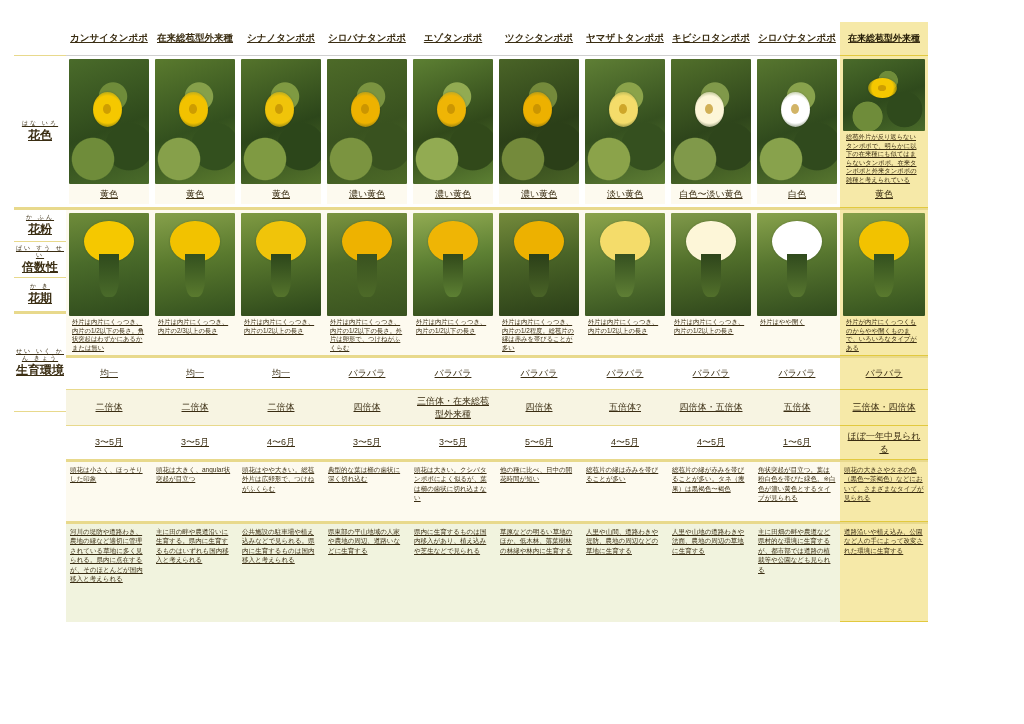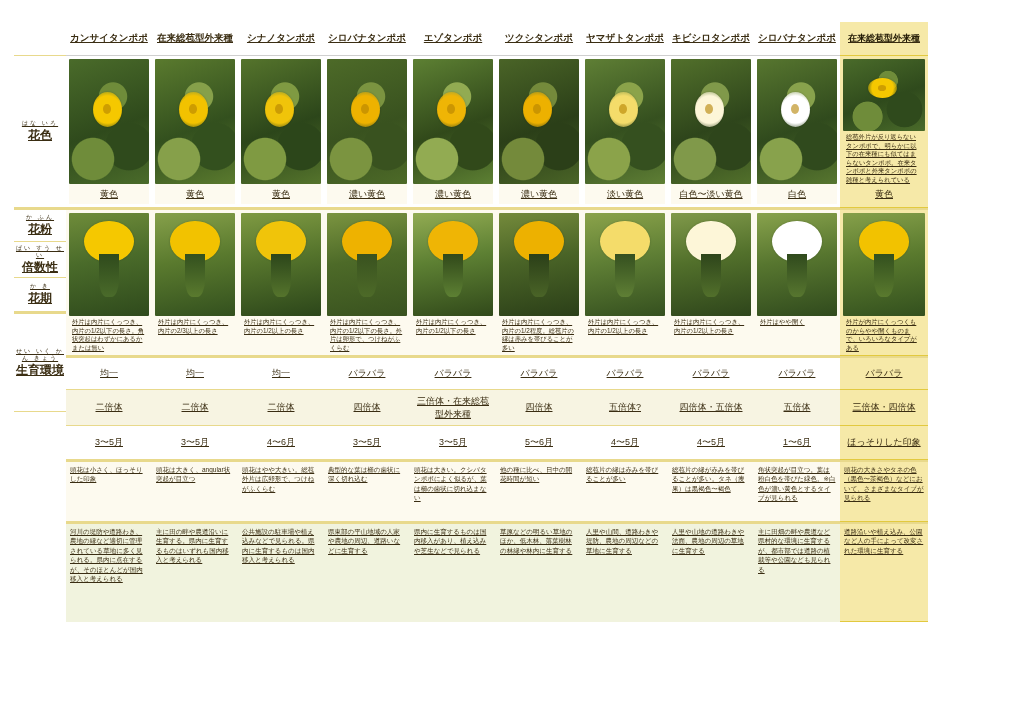--- a/index.html
+++ b/index.html
@@ -575,19 +575,19 @@
     <div class="leafbg" style="background:linear-gradient(170deg, #86a04a 0%, #5a7a2e 45%, #33501e 100%);"></div>
     <div class="flower" style="width:62%;height:40%;left:19%;top:8%;background:radial-gradient(ellipse at 50% 70%, #f2c200 0 55%, #f2c200 75%, rgba(0,0,0,.1) 100%);"></div>
     <div style="position:absolute;left:38%;top:40%;width:24%;height:42%;background:linear-gradient(180deg, #33501e, #5a7a2e);border-radius:0 0 40% 40%;"></div>
   </div>
             </div>
           <div class="sou-note" style="background:#f6e9a8">外片が内片にくっつくものからやや開くものまで、いろいろなタイプがある</div>
         </div>
       </div>
       <div class="cell r-kafun t-cell sep">バラバラ</div>
       <div class="cell r-bai t-cell">三倍体・四倍体</div>
-      <div class="cell r-kaki t-cell">ほっそりした印象</div>
+      <div class="cell r-kaki t-cell">ほぼ一年中見られる</div>
       <div class="cell r-toku t-cell t-small sep">頭花の大きさやタネの色（黒色〜茶褐色）などにおいて、さまざまなタイプが見られる</div>
       <div class="cell r-sei t-cell t-small sep">道路沿いや植え込み、公園など人の手によって改変された環境に生育する</div>
     </div>
 
   </div>
 </div>
 
 </body></html>

